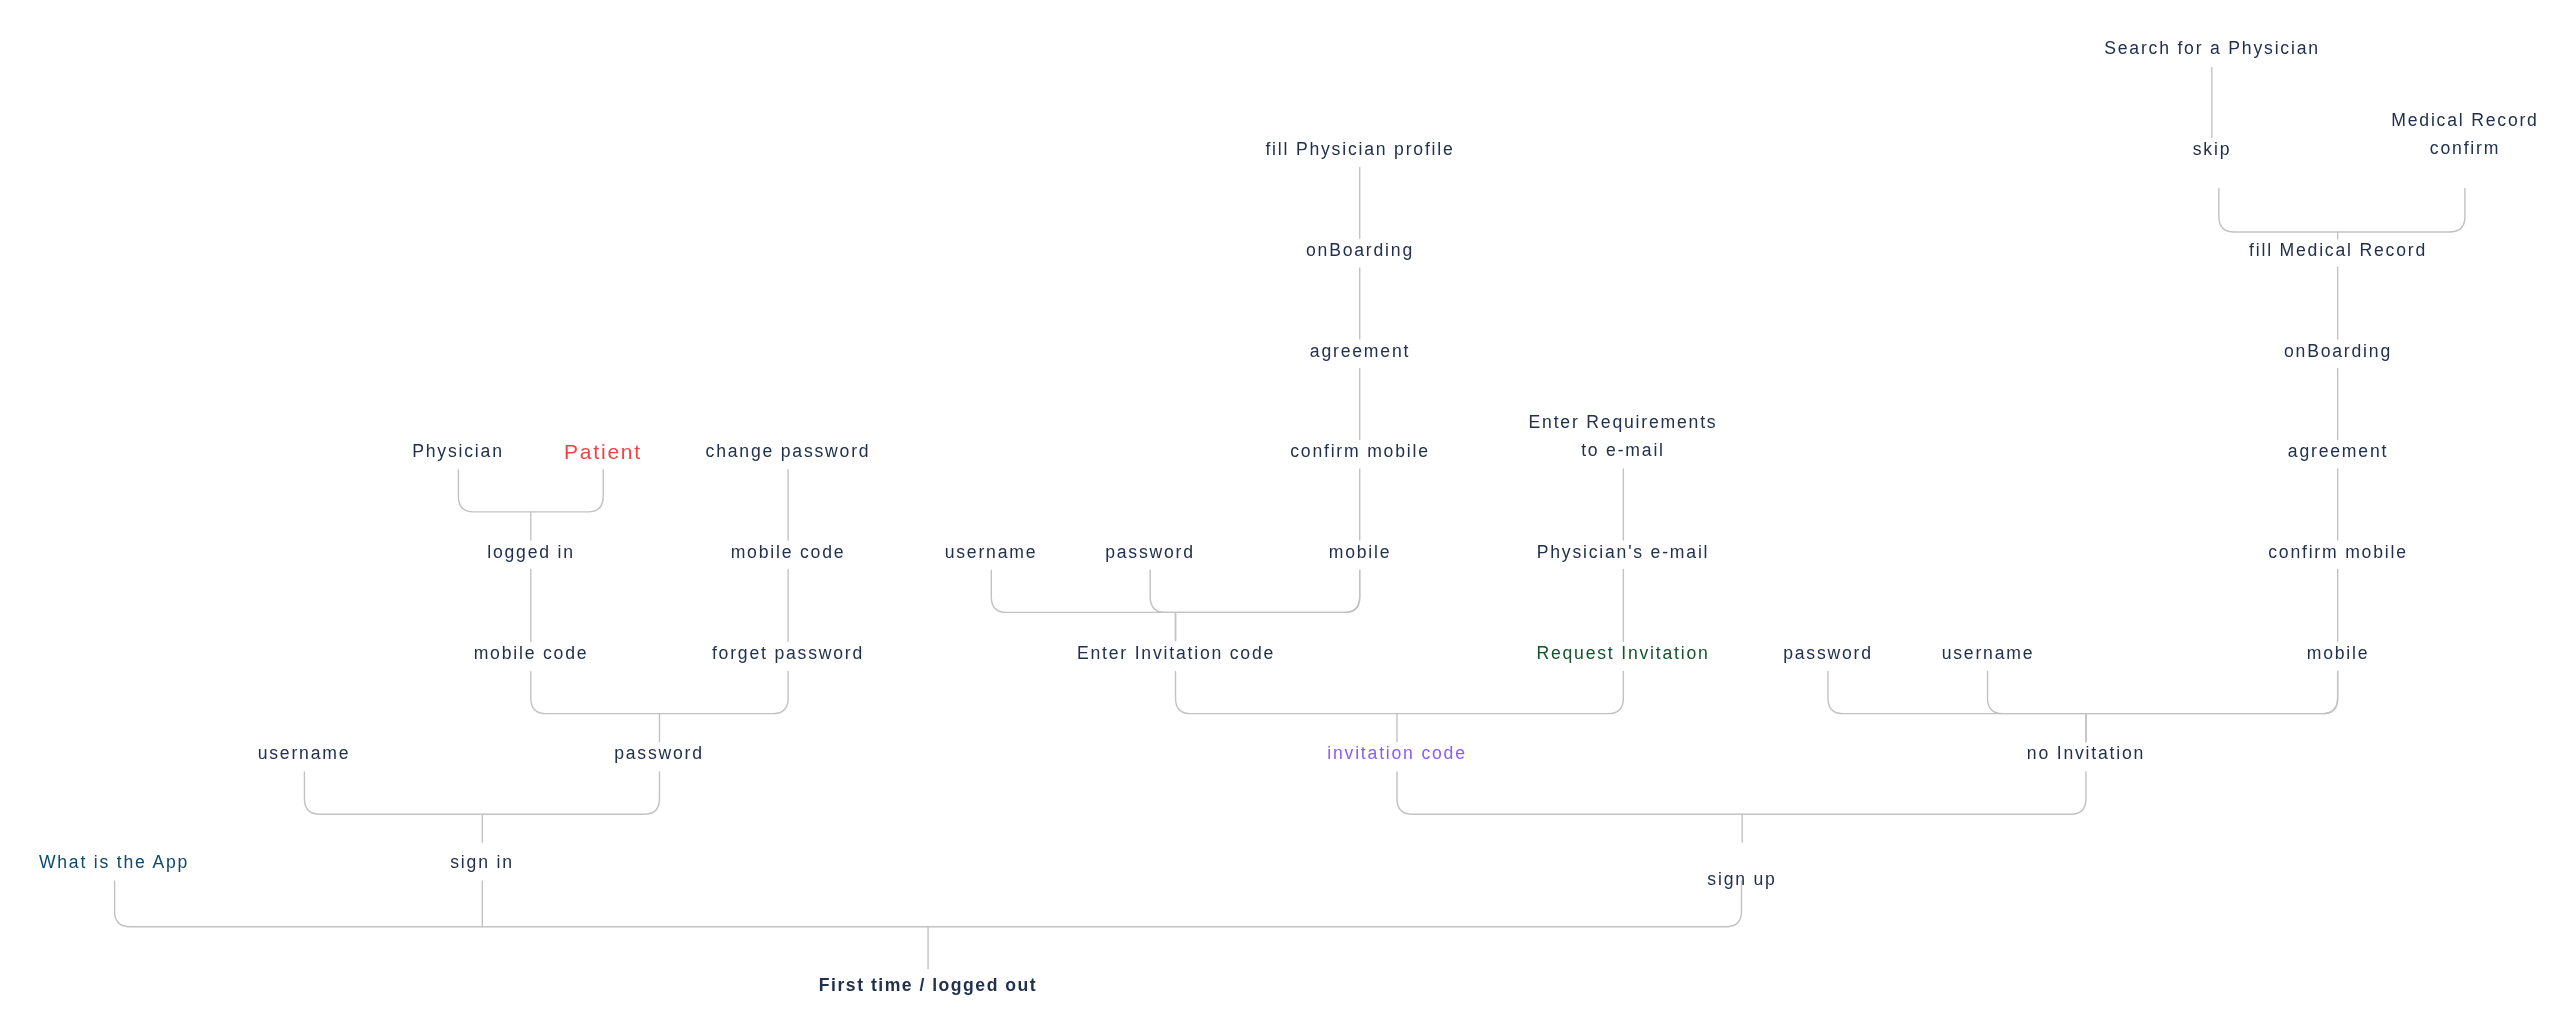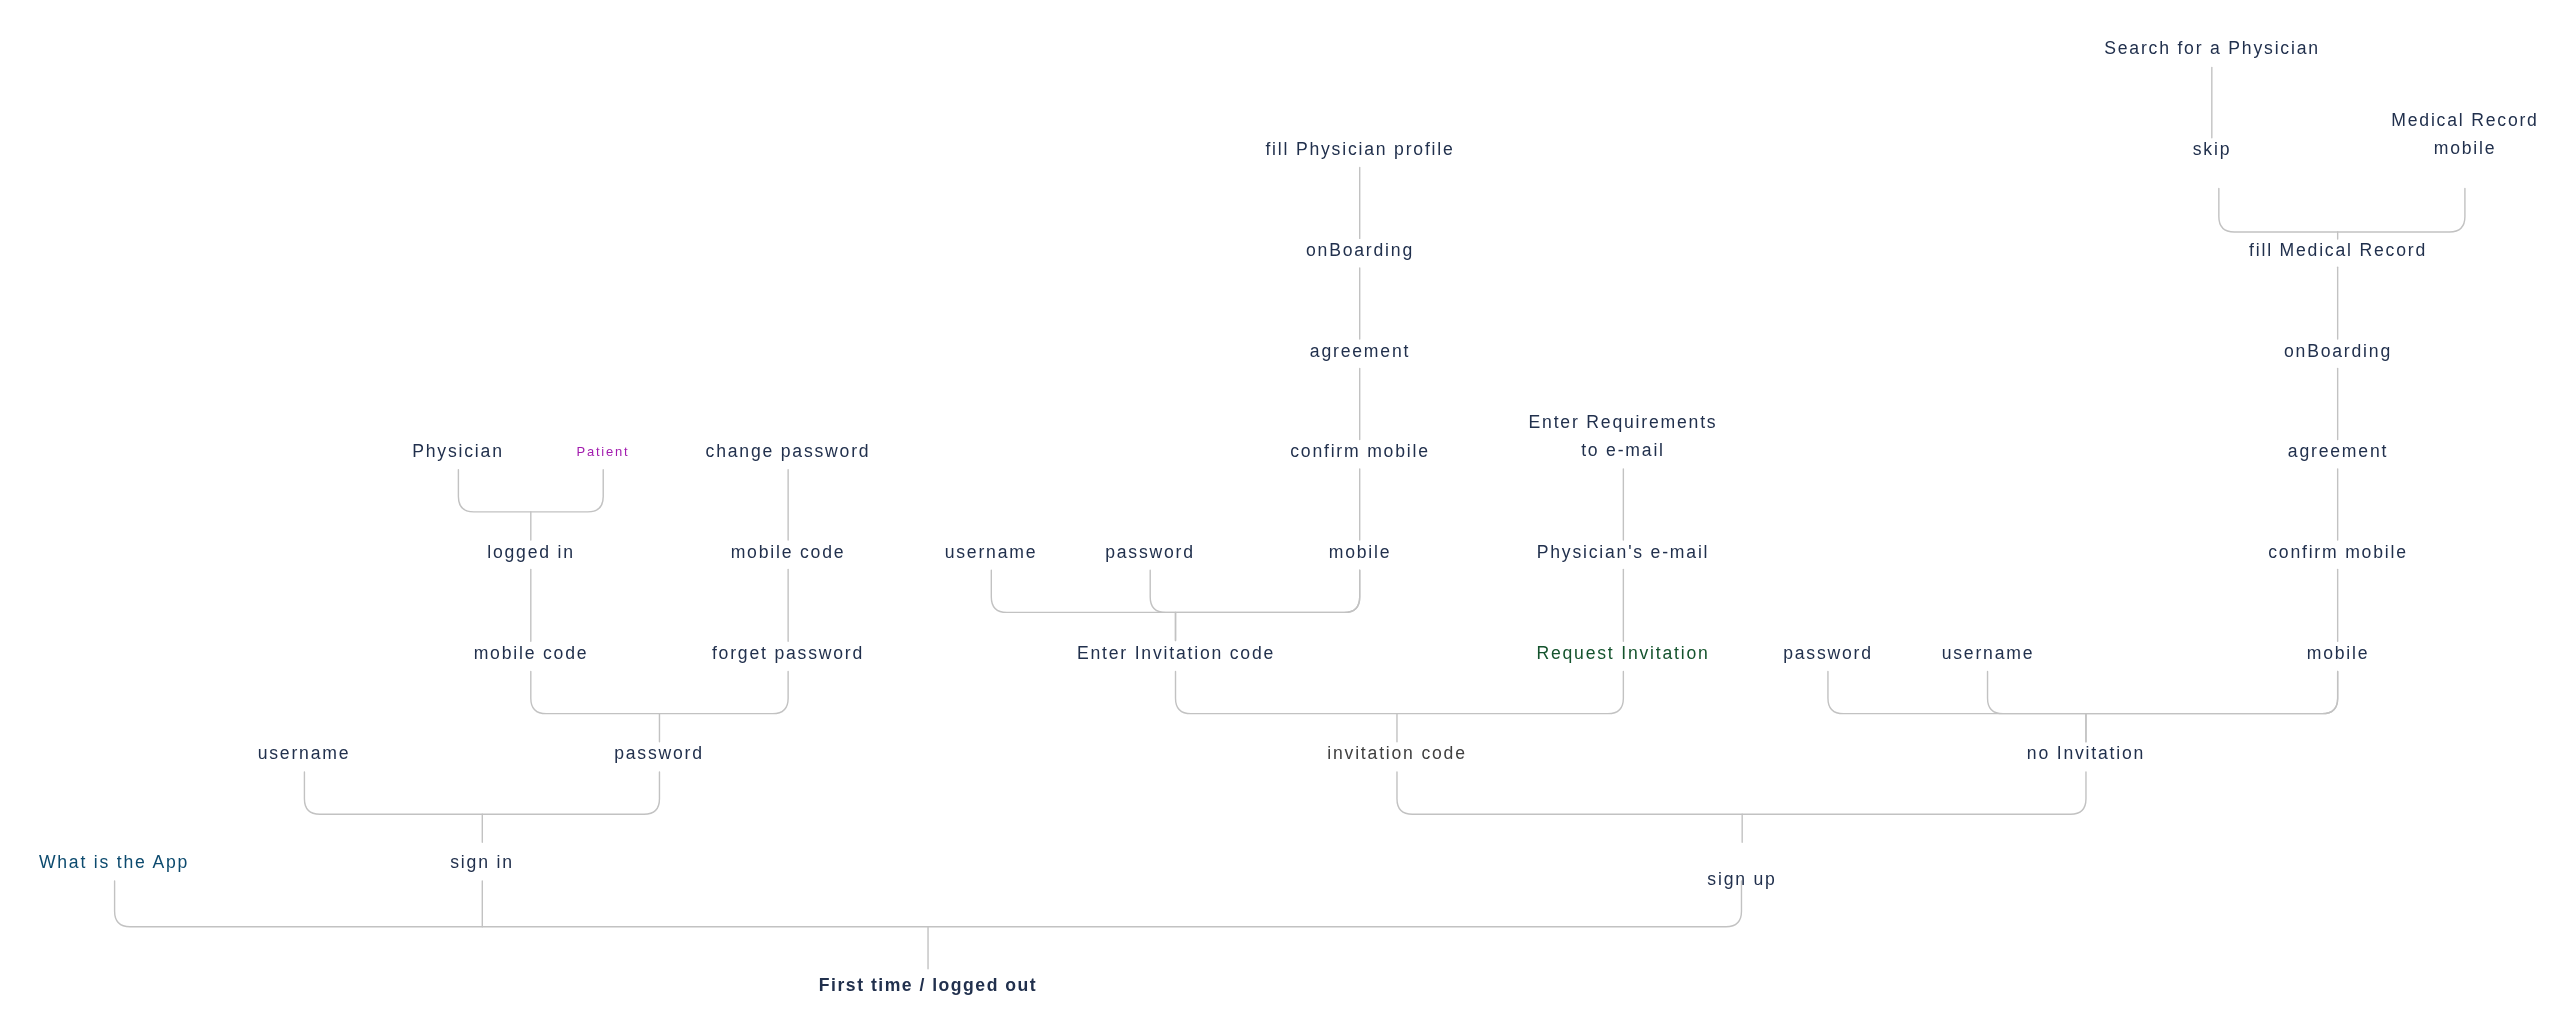--- a/index.html
+++ b/index.html
@@ -86,48 +86,48 @@
       <path d="M 1987 1098 L 1987 1136 Q 1987 1158 2009 1158 L 2945 1158 Q 2967 1158 2967 1136 L 2967 1098" fill="none" stroke="#c2c2c2" stroke-width="2" stroke-linecap="round"></path>
       <path d="M 2478 1158 L 2478 1198" fill="none" stroke="#c2c2c2" stroke-width="2" stroke-linecap="round"></path>
       <path d="M 163 1253 L 163 1296 Q 163 1318 185 1318 L 2455 1318 Q 2477 1318 2477 1296 L 2477 1253" fill="none" stroke="#c2c2c2" stroke-width="2" stroke-linecap="round"></path>
       <path d="M 1320 1318 L 1320 1378" fill="none" stroke="#c2c2c2" stroke-width="2" stroke-linecap="round"></path>
       <path d="M 686 1253 L 686 1318" fill="none" stroke="#c2c2c2" stroke-width="2" stroke-linecap="round"></path>
     </svg>
   <div id="node-layer">
       <div class="node-label" style="left: 2212px; top: 49px; font-size: 17.6px; color: rgb(33, 48, 77);">Search for a Physician</div>
       <div class="node-label" style="left: 2212px; top: 150px; font-size: 17.6px; color: rgb(33, 48, 77);">skip</div>
       <div class="node-label two-line" style="left: 2465px; top: 134px; font-size: 17.6px; color: rgb(33, 48, 77);">Medical Record
-mobile</div>
+confirm</div>
       <div class="node-label" style="left: 2338px; top: 251px; font-size: 17.6px; color: rgb(33, 48, 77);">fill Medical Record</div>
       <div class="node-label" style="left: 2338px; top: 352px; font-size: 17.6px; color: rgb(33, 48, 77);">onBoarding</div>
       <div class="node-label" style="left: 2338px; top: 452px; font-size: 17.6px; color: rgb(33, 48, 77);">agreement</div>
       <div class="node-label" style="left: 2338px; top: 553px; font-size: 17.6px; color: rgb(33, 48, 77);">confirm mobile</div>
       <div class="node-label" style="left: 2338px; top: 654px; font-size: 17.6px; color: rgb(33, 48, 77);">mobile</div>
       <div class="node-label" style="left: 1360px; top: 150px; font-size: 17.6px; color: rgb(33, 48, 77);">fill Physician profile</div>
       <div class="node-label" style="left: 1360px; top: 251px; font-size: 17.6px; color: rgb(33, 48, 77);">onBoarding</div>
       <div class="node-label" style="left: 1360px; top: 352px; font-size: 17.6px; color: rgb(33, 48, 77);">agreement</div>
       <div class="node-label" style="left: 1360px; top: 452px; font-size: 17.6px; color: rgb(33, 48, 77);">confirm mobile</div>
       <div class="node-label two-line" style="left: 1623px; top: 436px; font-size: 17.6px; color: rgb(33, 48, 77);">Enter Requirements
 to e-mail</div>
       <div class="node-label" style="left: 1623px; top: 553px; font-size: 17.6px; color: rgb(33, 48, 77);">Physician's e-mail</div>
       <div class="node-label" style="left: 1623px; top: 654px; font-size: 17.6px; color: #14532d;">Request Invitation</div>
       <div class="node-label" style="left: 458px; top: 452px; font-size: 17.6px; color: rgb(33, 48, 77);">Physician</div>
-      <div class="node-label" style="left: 603px; top: 452px; font-size: 13px; color: #a21caf;">Patient</div>
+      <div class="node-label" style="left: 603px; top: 452px; font-size: 21px; color: #ef4444;">Patient</div>
       <div class="node-label" style="left: 788px; top: 452px; font-size: 17.6px; color: rgb(33, 48, 77); text-align: center;">change password</div>
       <div class="node-label" style="left: 531px; top: 553px; font-size: 17.6px; color: rgb(33, 48, 77);">logged in</div>
       <div class="node-label" style="left: 788px; top: 553px; font-size: 17.6px; color: rgb(33, 48, 77);">mobile code</div>
       <div class="node-label" style="left: 531px; top: 654px; font-size: 17.6px; color: rgb(33, 48, 77);">mobile code</div>
       <div class="node-label" style="left: 788px; top: 654px; font-size: 17.6px; color: rgb(33, 48, 77);">forget password</div>
       <div class="node-label" style="left: 304px; top: 754px; font-size: 17.6px; color: rgb(33, 48, 77);">username</div>
       <div class="node-label" style="left: 659px; top: 754px; font-size: 17.6px; color: rgb(33, 48, 77);">password</div>
       <div class="node-label" style="left: 991px; top: 553px; font-size: 17.6px; color: rgb(33, 48, 77);">username</div>
       <div class="node-label" style="left: 1150px; top: 553px; font-size: 17.6px; color: rgb(33, 48, 77);">password</div>
       <div class="node-label" style="left: 1360px; top: 553px; font-size: 17.6px; color: rgb(33, 48, 77);">mobile</div>
       <div class="node-label" style="left: 1176px; top: 654px; font-size: 17.6px; color: rgb(33, 48, 77);">Enter Invitation code</div>
-      <div class="node-label" style="left: 1397px; top: 754px; font-size: 17.6px; color: #404040;">invitation code</div>
+      <div class="node-label" style="left: 1397px; top: 754px; font-size: 17.6px; color: #8b5cf6;">invitation code</div>
       <div class="node-label" style="left: 1828px; top: 654px; font-size: 17.6px; color: rgb(33, 48, 77);">password</div>
       <div class="node-label" style="left: 1988px; top: 654px; font-size: 17.6px; color: rgb(33, 48, 77);">username</div>
       <div class="node-label" style="left: 2086px; top: 754px; font-size: 17.6px; color: rgb(33, 48, 77);">no Invitation</div>
       <div class="node-label" style="left: 114px; top: 863px; font-size: 17.6px; color: #0c4a6e;">What is the App</div>
       <div class="node-label" style="left: 482px; top: 863px; font-size: 17.6px; color: rgb(33, 48, 77);">sign in</div>
       <div class="node-label" style="left: 1742px; top: 863px; font-size: 17.6px; color: rgb(33, 48, 77); margin-top: 17px;">sign up</div>
       <div class="node-label root" style="left: 928px; top: 986px; font-size: 17.6px; color: rgb(33, 48, 77);">First time / logged out</div>
     </div>
 </div>
 

